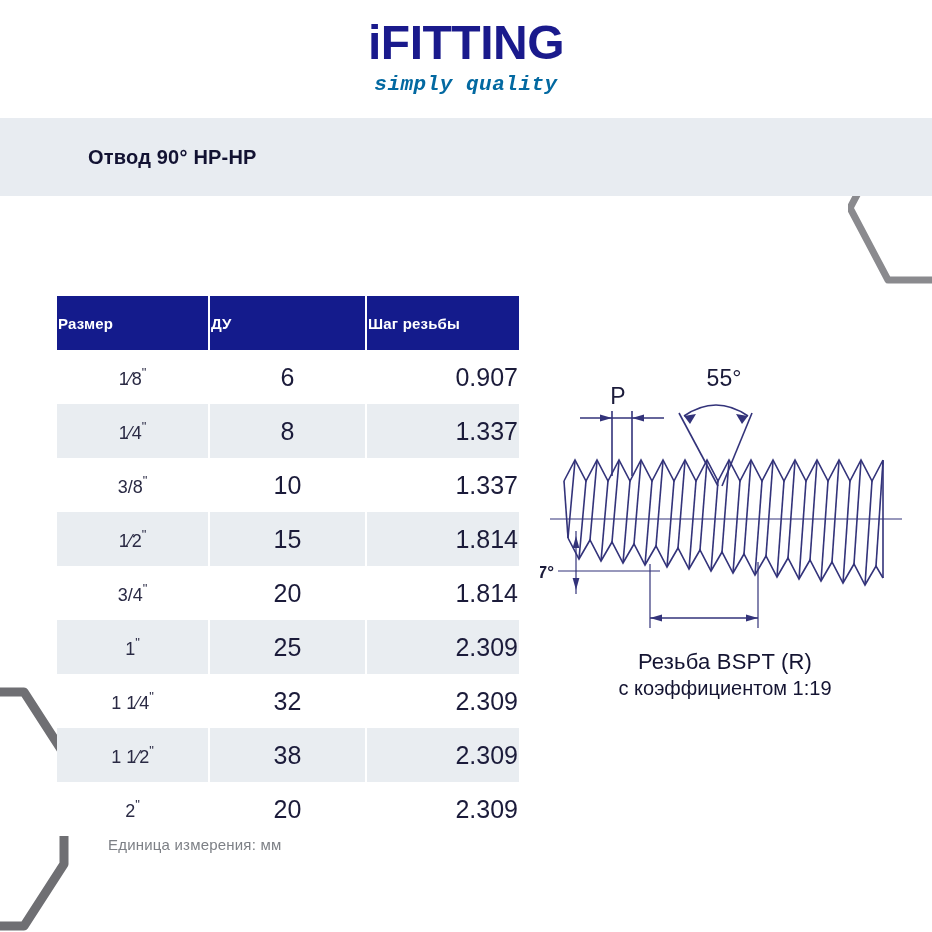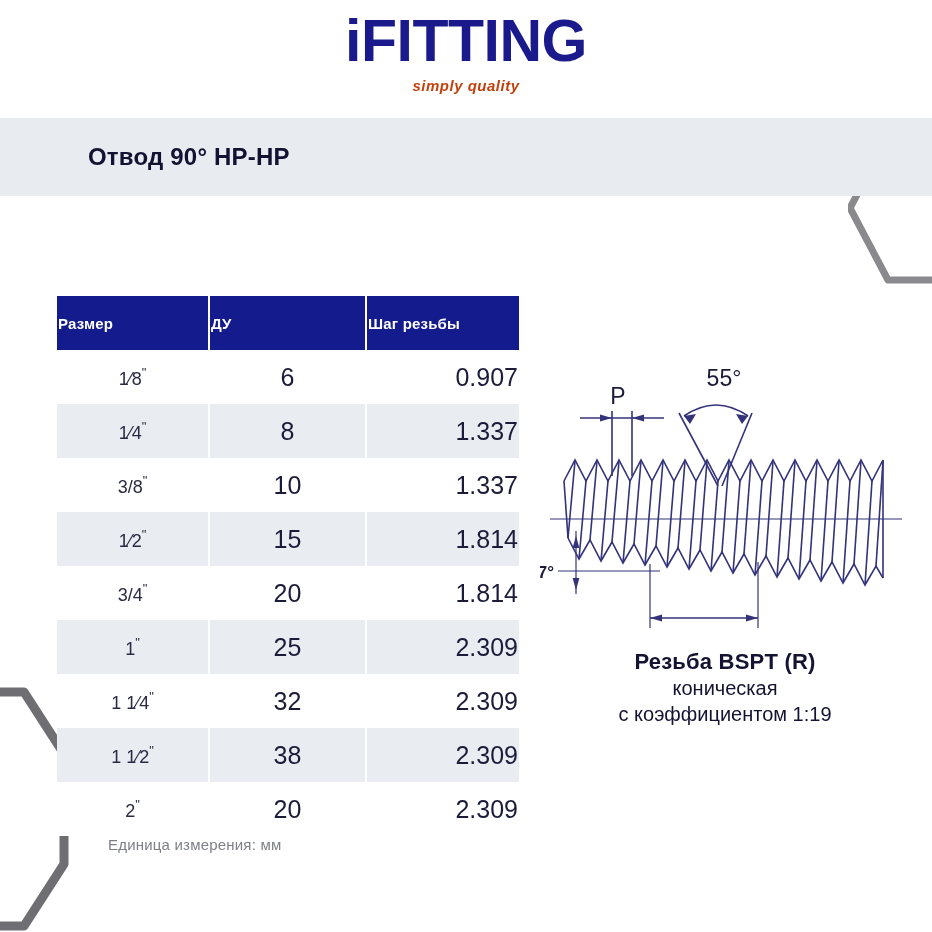--- a/index.html
+++ b/index.html
@@ -31,54 +31,54 @@
     width: 932px;
     height: 118px;
     background: #ffffff;
     display: flex;
     flex-direction: column;
     align-items: center;
     justify-content: flex-start;
     z-index: 2;
   }
   .logo-word {
-    margin-top: 12px;
+    margin-top: 19px;
     font-family: "Liberation Sans", sans-serif;
     font-weight: bold;
-    font-size: 59px;
+    font-size: 48px;
     letter-spacing: -0.5px;
     color: #1a1a8c;
     line-height: 1;
   }
   .logo-tagline {
     margin-top: 7px;
-    font-family: Liberation Sans, sans-serif;
+    font-family: Liberation Mono, monospace;
     font-style: italic;
     font-weight: bold;
-    font-size: 15px;
-    color: #c2410c;
+    font-size: 21px;
+    color: #0369a1;
     letter-spacing: 0.5px;
     line-height: 1;
   }
 
   
   .title-bar {
     position: absolute;
     left: 0; top: 118px;
     width: 932px;
     height: 78px;
     background: #e8ecf1;
     z-index: 1;
   }
   .title-text {
     position: absolute;
     left: 88px;
     top: 50%;
     transform: translateY(-50%);
-    font-size: 24px;
+    font-size: 20px;
     font-weight: bold;
     color: #121232;
     letter-spacing: 0.2px;
     white-space: nowrap;
   }
 
   
   .content {
     position: absolute;
     left: 0; top: 196px;
@@ -158,21 +158,21 @@
     left: 540px;
     top: 452px;
     width: 370px;
     text-align: center;
     color: #141432;
     line-height: 1.28;
   }
   .thread-caption .cap-title {
     display: block;
     font-size: 22px;
-    font-weight: bold;
+    font-weight: normal;
     letter-spacing: 0.2px;
   }
   .thread-caption .cap-sub1,
   .thread-caption .cap-sub2 {
     display: block;
     font-size: 20px;
     font-weight: normal;
   }
 </style>
 </head>
@@ -338,17 +338,16 @@
       <polygon points="218,262 206,258.6 206,265.4" fill="#33337a" stroke="none"></polygon>
     </g>
 
     <text x="78" y="48" text-anchor="middle" font-family="Liberation Sans, sans-serif" font-size="23" fill="#1b1b3a">P</text>
     <text x="184" y="30" text-anchor="middle" font-family="Liberation Sans, sans-serif" font-size="23" fill="#1b1b3a">55°</text>
     <text x="14" y="222" text-anchor="end" font-family="Liberation Sans, sans-serif" font-size="17" font-weight="bold" fill="#1b1b3a">1°47°</text>
   </svg>
 
   <div class="thread-caption">
     <span class="cap-title">Резьба BSPT (R)</span>
-    <span class="cap-sub1">коническая</span>
     <span class="cap-sub2">с коэффициентом 1:19</span>
   </div>
 
 </div>
 
 </body></html>

